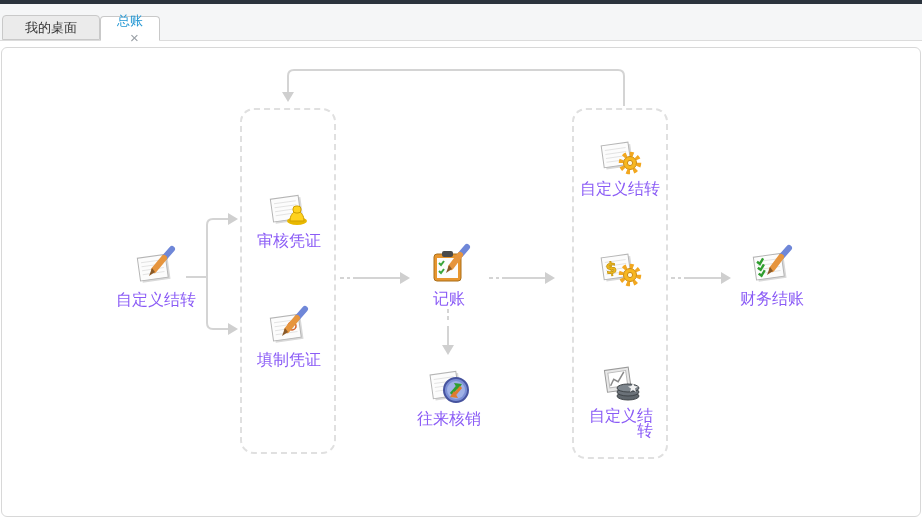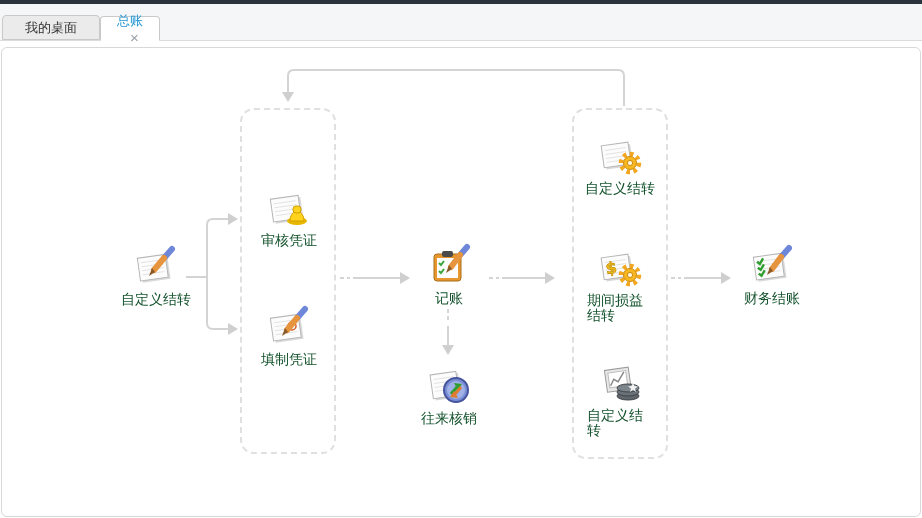--- a/index.html
+++ b/index.html
@@ -16,22 +16,22 @@
   .tab .close { color: #9aa0a6; margin-left: 9px; font-size: 15px; line-height: 1; }
   .panel { position: relative; margin: 6px 1px 0 1px; height: 470px;
     border: 1px solid #d8d8d8; border-radius: 6px; background: #fff; overflow: hidden; }
   .connectors { position: absolute; left: 0; top: 0; pointer-events: none; }
   .dashbox { position: absolute; border: 2px dashed #e0e0e0; border-radius: 14px; }
   .box1 { left: 238px; top: 60px; width: 96px; height: 346px; }
   .box2 { left: 570px; top: 60px; width: 96px; height: 351px; }
   .node { position: absolute; width: 90px; display: flex; flex-direction: column;
     align-items: center; cursor: pointer; }
   .node svg.ic { width: 48px; height: 48px; display: block; }
-  .lbl { margin-top: 1px; font-size: 14px; line-height: 15px; color: #14532d;
-    text-align: left; }
+  .lbl { margin-top: 1px; font-size: 16px; line-height: 15px; color: #8b5cf6;
+    text-align: right; }
   .node.narrow .lbl { width: 66px; word-break: break-all; }
 </style>
 </head>
 <body>
 
 <div class="topbar"></div>
 
 <div class="tabstrip">
   <div class="tab">
     <span>我的桌面</span>
@@ -166,21 +166,20 @@
       <g transform="rotate(-8 20 26)">
         <rect x="9" y="14" width="27" height="22" fill="#d9d9d9"></rect>
         <rect x="7" y="12" width="27" height="22" fill="#fcfcfc" stroke="#b5b5b5"></rect>
         <path d="M10 17h21M10 21h21M10 25h21M10 29h21" stroke="#e3e3e3"></path>
         <text x="10" y="29" font-family="DejaVu Sans, sans-serif" font-size="16" font-weight="bold" fill="#ecb71e" stroke="#c08c00" stroke-width="0.6">$</text>
       </g>
       <circle cx="34" cy="31" r="9" fill="none" stroke="#f2a71f" stroke-width="4.5" stroke-dasharray="3.6 3.4"></circle>
       <circle cx="34" cy="31" r="6.5" fill="#f7b71f" stroke="#cd8a10"></circle>
       <circle cx="34" cy="31" r="2.6" fill="#fff8e0" stroke="#cd8a10"></circle>
     </svg>
-    <div class="lbl">期间损益结转</div>
   </div>
 
   <div class="node narrow" style="left:573px;top:311px">
     <svg class="ic" viewBox="0 0 48 48">
       <g transform="rotate(-8 20 22)">
         <rect x="10" y="10" width="24" height="22" fill="#e8e8e8" stroke="#9a9a9a"></rect>
         <rect x="13" y="13" width="18" height="15" fill="#fff" stroke="#bbb"></rect>
         <polyline points="14,26 18,20 22,23 29,14" stroke="#8a8a8a" stroke-width="1.5" fill="none"></polyline>
       </g>
       <g stroke="#3f4448">

